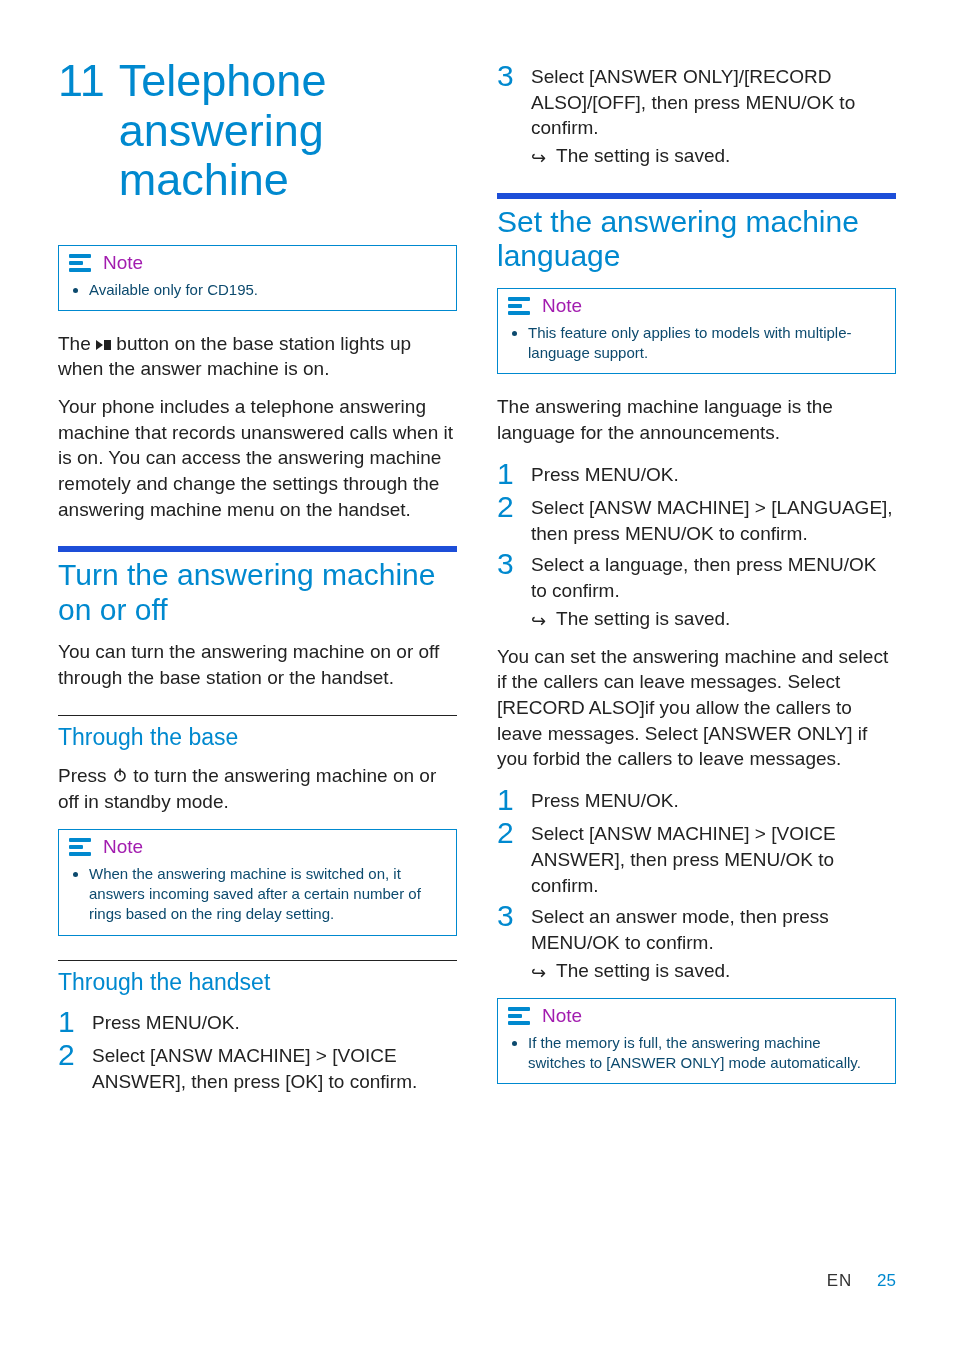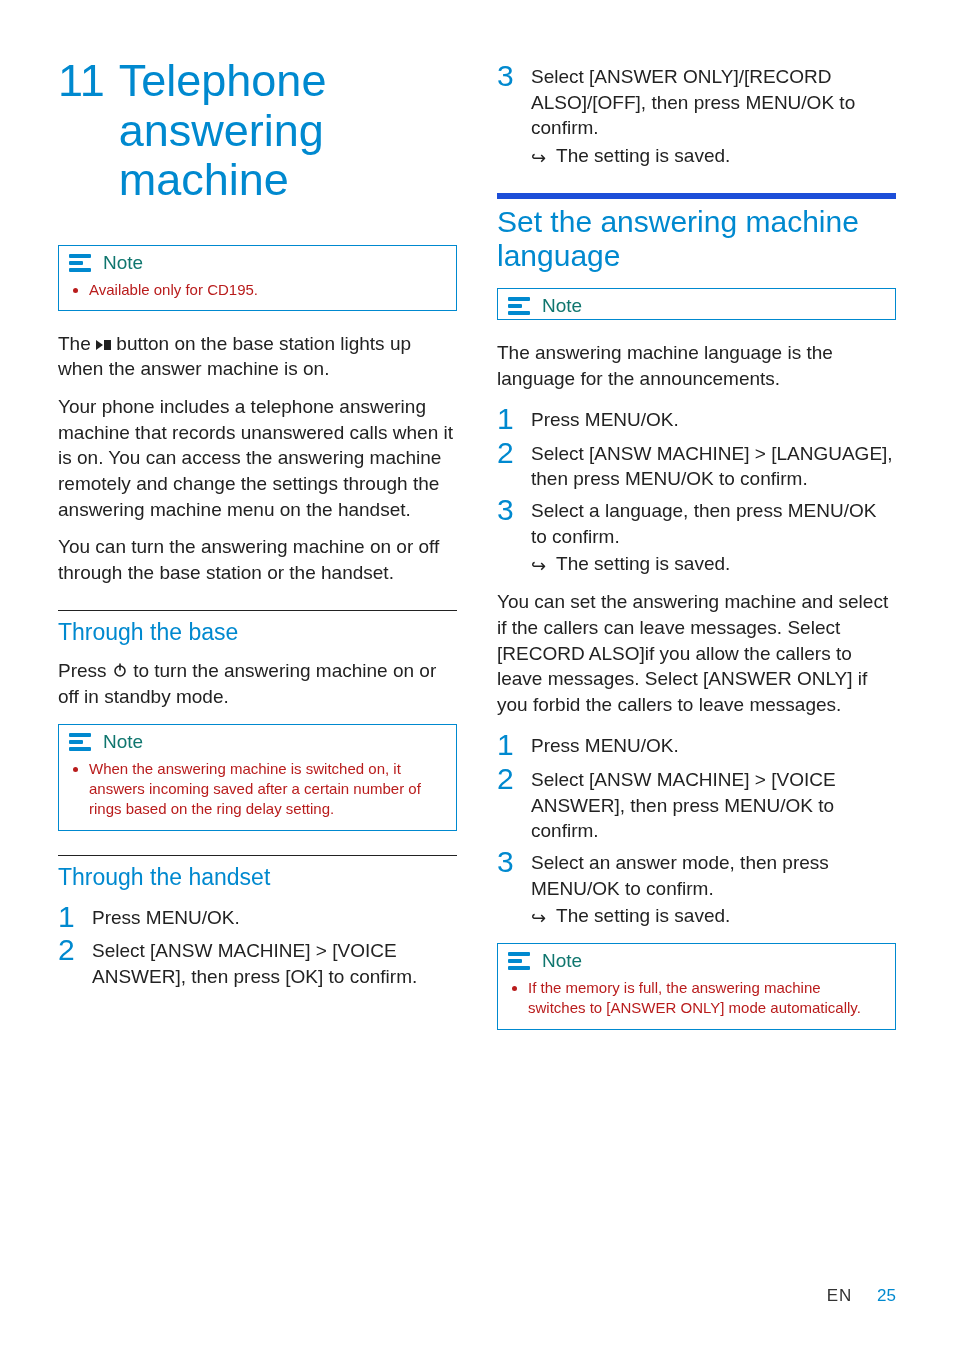--- a/index.html
+++ b/index.html
@@ -29,27 +29,27 @@
     border: 1px solid #0089cf;
     margin: 14px 0 20px 0;
   }
   .note-head {
     display: flex;
     align-items: center;
     padding: 6px 8px 2px 8px;
     gap: 10px;
   }
   .note-head .label {
-    color: #0f766e;
+    color: #a21caf;
     font-size: 19px;
   }
   .note-body {
     padding: 4px 14px 10px 14px;
     font-size: 15px;
-    color: #b91c1c;
+    color: #0c4a6e;
     line-height: 1.35;
   }
   .note-body ul { list-style: disc; padding-left: 16px; }
   p.body {
     font-size: 19px;
     line-height: 1.35;
     color: #222;
     margin: 12px 0;
     font-weight: 300;
   }
@@ -119,21 +119,21 @@
     width: 26px; height: 22px; position: relative;
   }
   .note-icon .bar {
     position: absolute; height: 4px; background: #0089cf; border-radius: 1px;
   }
   .note-icon .b1 { width: 22px; top: 2px; left: 2px; }
   .note-icon .b2 { width: 14px; top: 9px; left: 2px; }
   .note-icon .b3 { width: 22px; top: 16px; left: 2px; }
   .footer {
     position: absolute;
-    bottom: 44px;
+    bottom: 59px;
     right: 58px;
     font-size: 17px;
     color: #333;
   }
   .footer .lang { margin-right: 20px; letter-spacing: 1px; }
   .footer .pg { color: #0089cf; }
 </style>
 </head>
 <body>
 
@@ -162,20 +162,21 @@
     </div>
 
     <p class="body">
       <span>The </span><span class="play-icon">
           <span class="tri"></span>
           <span class="sq"></span>
         </span><span> button on the base station lights up when the answer machine is on.</span>
     </p>
     <p class="body">Your phone includes a telephone answering machine that records unanswered calls when it is on. You can access the answering machine remotely and change the settings through the answering machine menu on the handset.</p>
 
+    <h2 class="section">Turn the answering machine on or off</h2>
     <p class="body">You can turn the answering machine on or off through the base station or the handset.</p>
 
     <h3 class="subsection">Through the base</h3>
     <p class="body">
       <span>Press </span><span style="display:inline-block;vertical-align:middle;"><svg width="16" height="16" viewBox="0 0 16 16">
             <circle cx="8" cy="9" r="5" fill="none" stroke="#222" stroke-width="1.6"></circle>
             <rect x="7.2" y="1.5" width="1.6" height="7" fill="#222"></rect>
           </svg></span><span> to turn the answering machine on or off in standby mode.</span>
     </p>
 
@@ -223,20 +224,25 @@
     <h2 class="section">Set the answering machine language</h2>
     <div class="note-box">
       <div class="note-head">
         <span class="note-icon">
             <span class="bar b1"></span>
             <span class="bar b2"></span>
             <span class="bar b3"></span>
           </span>
         <span class="label">Note</span>
       </div>
+      <div class="note-body">
+          <ul>
+            <li>This feature only applies to models with multiple-language support.</li>
+          </ul>
+        </div>
     </div>
     <p class="body">The answering machine language is the language for the announcements.</p>
     <ol class="steps">
       <li>
           <span class="n">1</span>
           <span class="t"><span>Press </span><span class="b">MENU/OK</span><span>.</span></span>
         </li>
       <li>
           <span class="n">2</span>
           <span class="t"><span>Select </span><span class="b">[ANSW MACHINE]</span><span> &gt; </span><span class="b">[LANGUAGE]</span><span>, then press </span><span class="b">MENU/OK</span><span> to confirm.</span></span>

